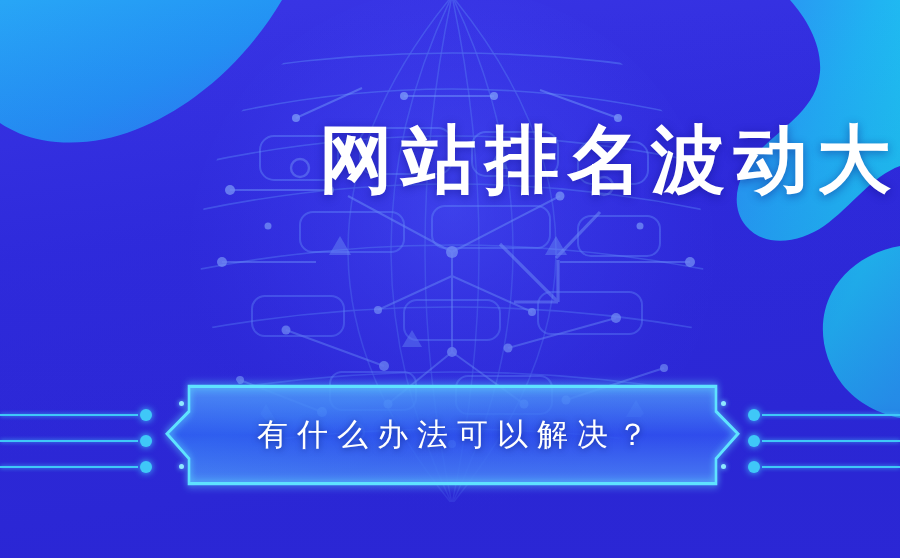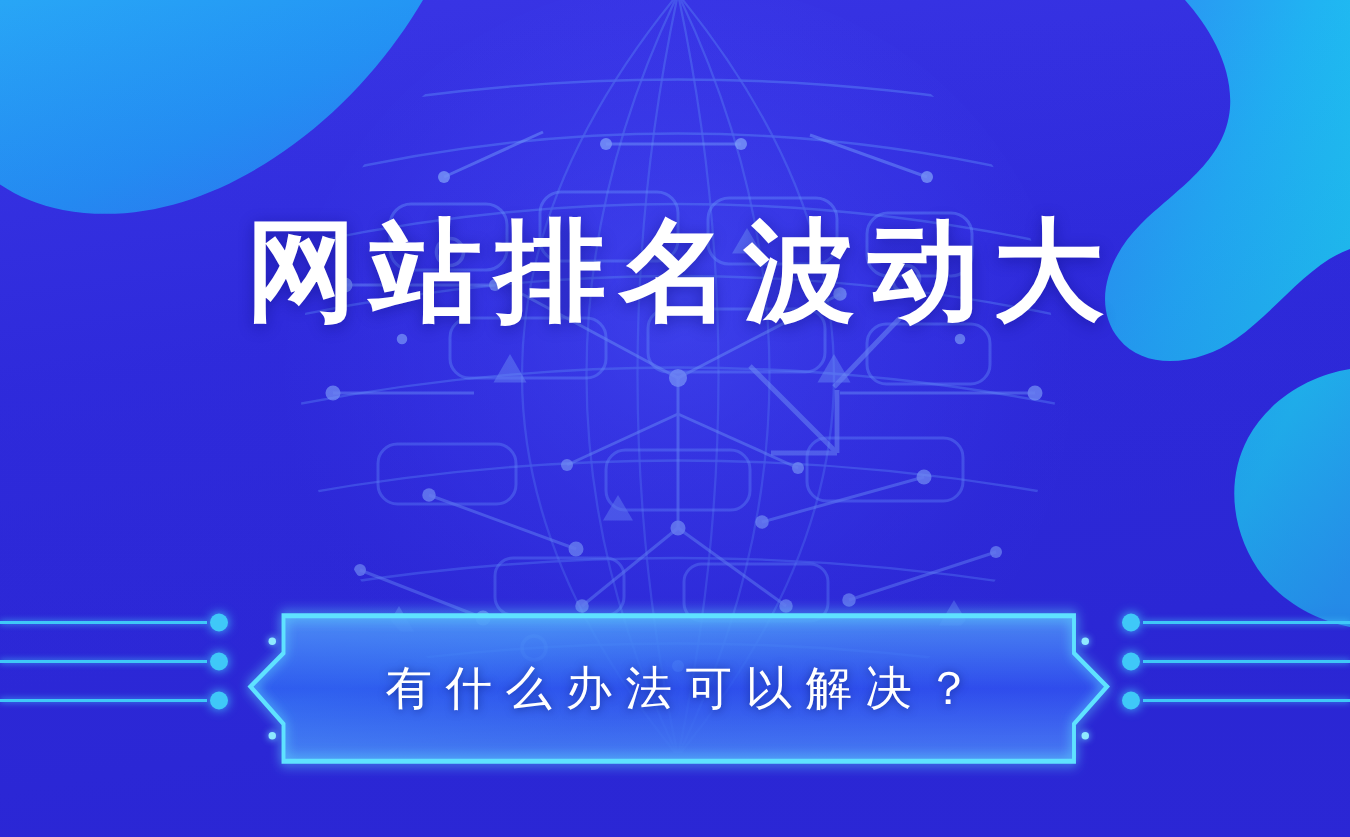--- a/index.html
+++ b/index.html
@@ -17,42 +17,42 @@
   }
 
   
   .layer{position:absolute;inset:0;}
   .layer svg{display:block;width:100%;height:100%;}
 
   
   #title-block{
     position:absolute;
     left:0; right:0;
-    top:144px;
-    text-align:center;
+    top:123px;
+    text-align:right;
     z-index:40;
     pointer-events:none;
   }
   .title-line{
     color:#ffffff;
     font-size:74px;
     font-weight:bold;
     line-height:1.0;
     letter-spacing:9px;
     text-indent:9px;
     white-space:nowrap;
     text-shadow:0 2px 10px rgba(10,12,120,.45);
   }
   #title-line-1{margin-bottom:28px;}
 
   
   #subtitle-banner{
     position:absolute;
     left:165px;
-    top:408px;
+    top:384px;
     width:575px;
     height:102px;
     z-index:45;
   }
   #subtitle-banner .plate{position:absolute;inset:0;}
   #subtitle-banner .plate svg{display:block;width:100%;height:100%;overflow:visible;}
   #subtitle-text{
     position:absolute;
     inset:0;
     display:flex;

